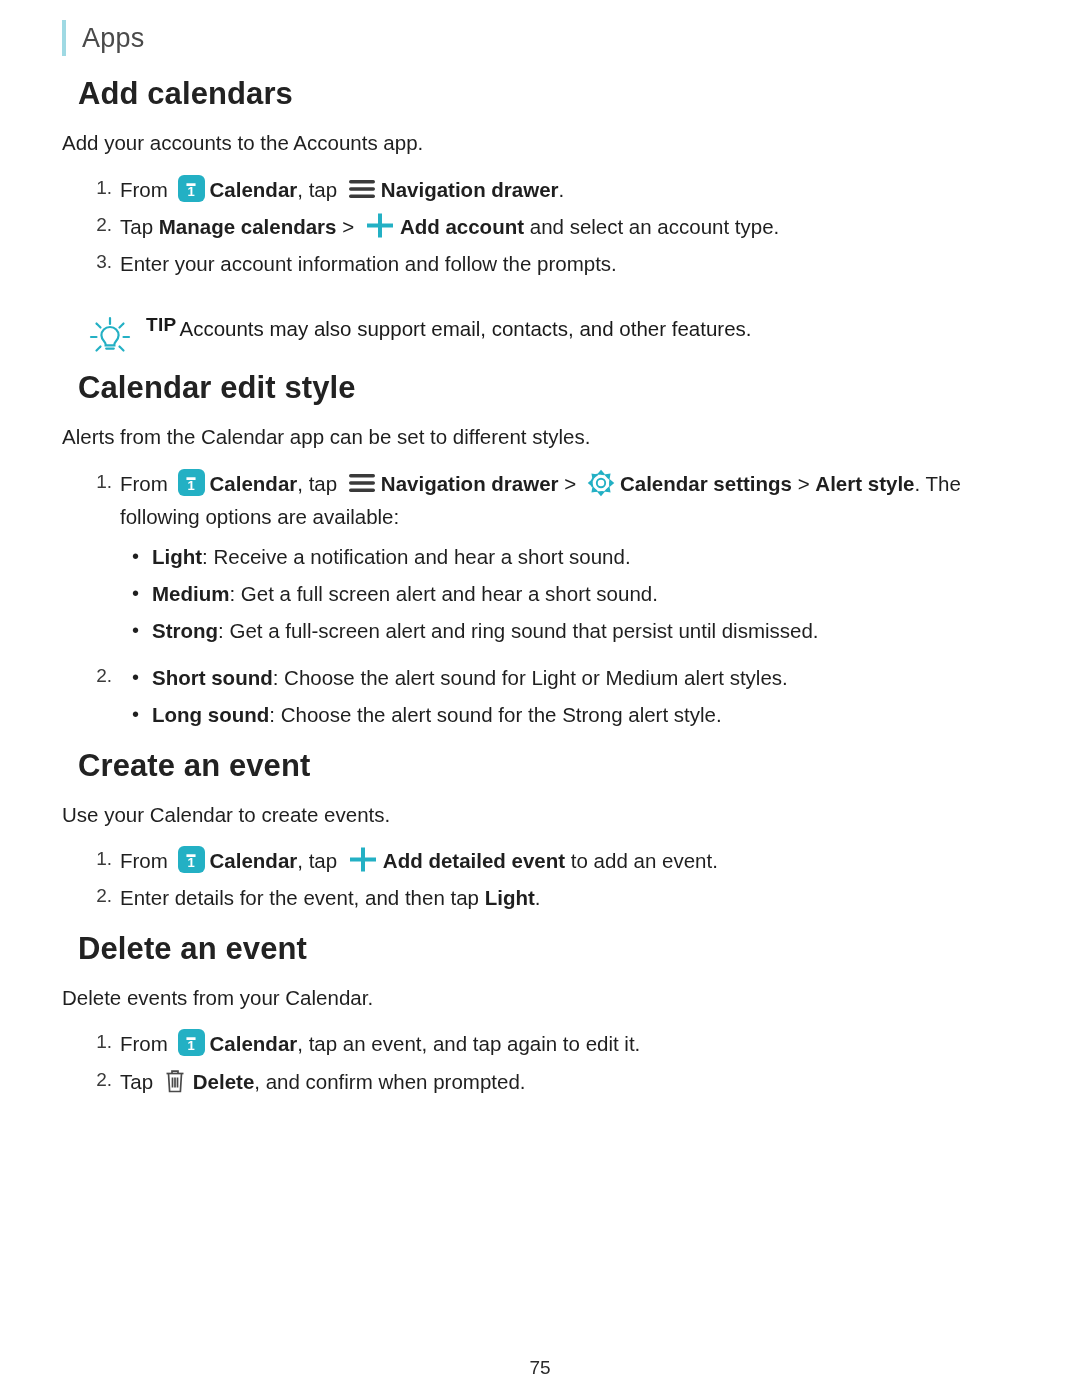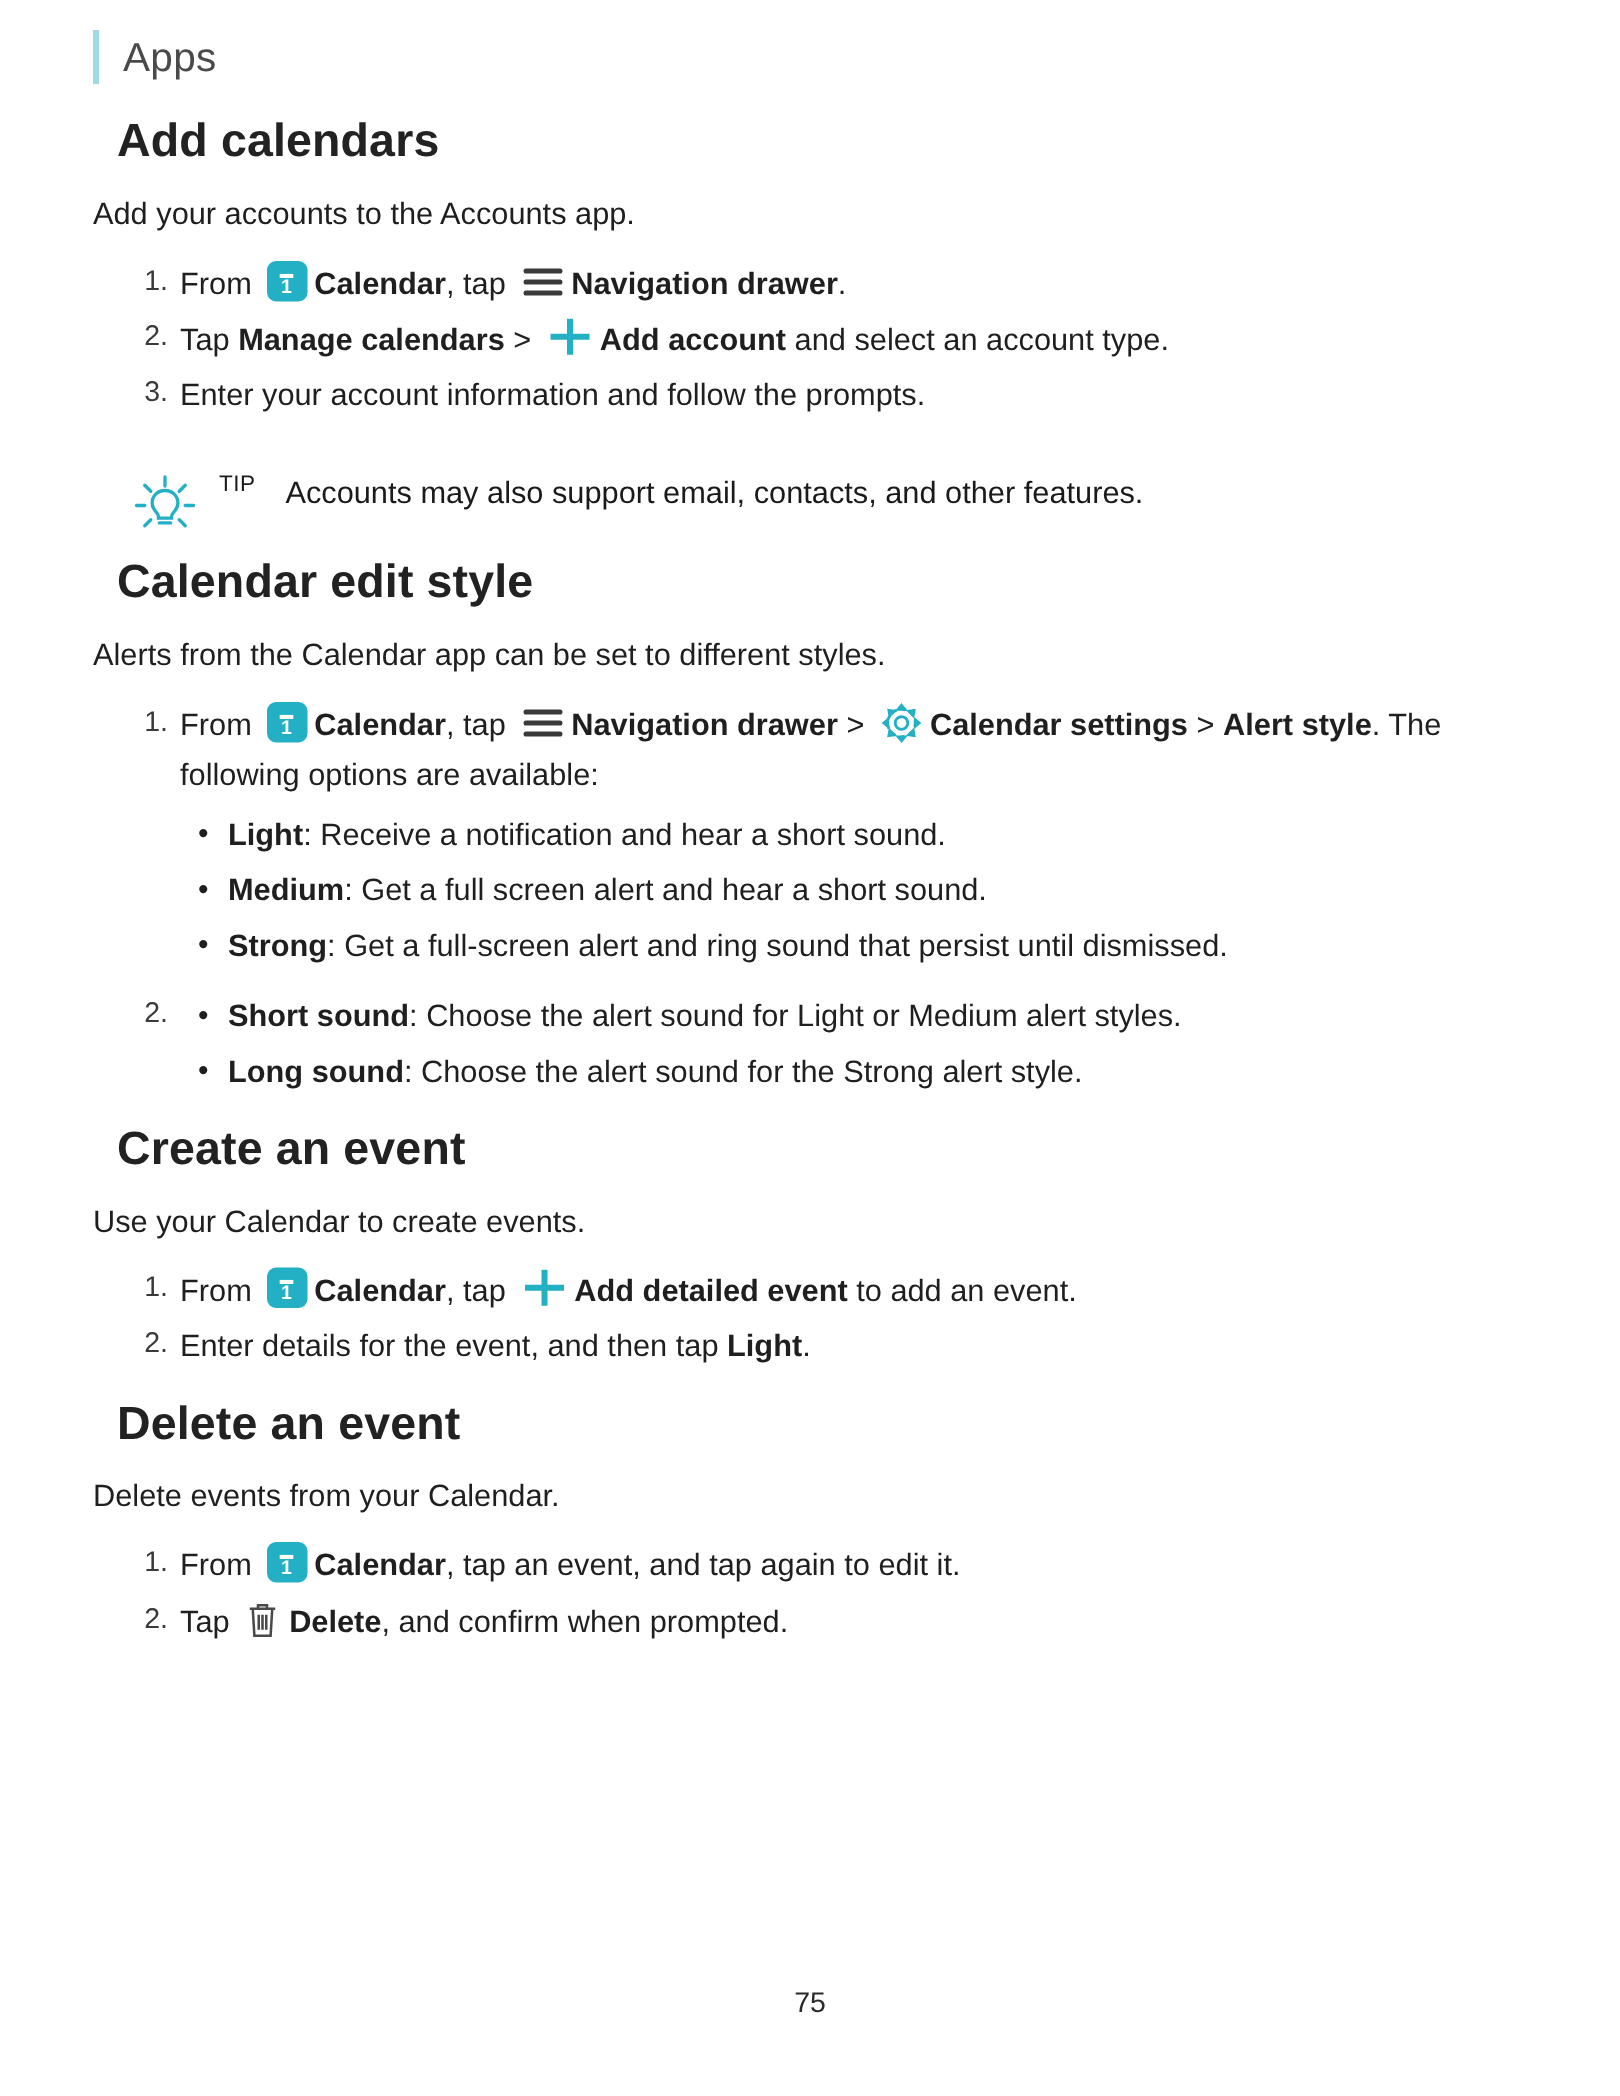--- a/index.html
+++ b/index.html
@@ -115,23 +115,23 @@
   }
   .tip-icon {
     flex: 0 0 auto;
     width: 44px;
     height: 40px;
     margin-right: 14px;
     position: relative;
     top: 2px;
   }
   .tip-label {
-    font-weight: 400;
-    font-size: 15px;
-    margin-right: 20px;
+    font-weight: 700;
+    font-size: 19px;
+    margin-right: 3px;
     letter-spacing: 0.3px;
   }
   .tip-text {
     font-size: 20.5px;
     line-height: 1.5;
   }
   
   .ic {
     display: inline-block;
     vertical-align: -5px;
@@ -177,21 +177,21 @@
   }
   .ic-trash {
     width: 24px; height: 28px;
     margin: 0 6px 0 4px;
     vertical-align: -6px;
   }
   
   .page-num {
     position: absolute;
     left: 0; right: 0;
-    bottom: 50px;
+    bottom: 18px;
     text-align: center;
     font-size: 19px;
     color: #2a2a2a;
   }
 </style>
 </head>
 <body>
 
 <div class="page">
 

